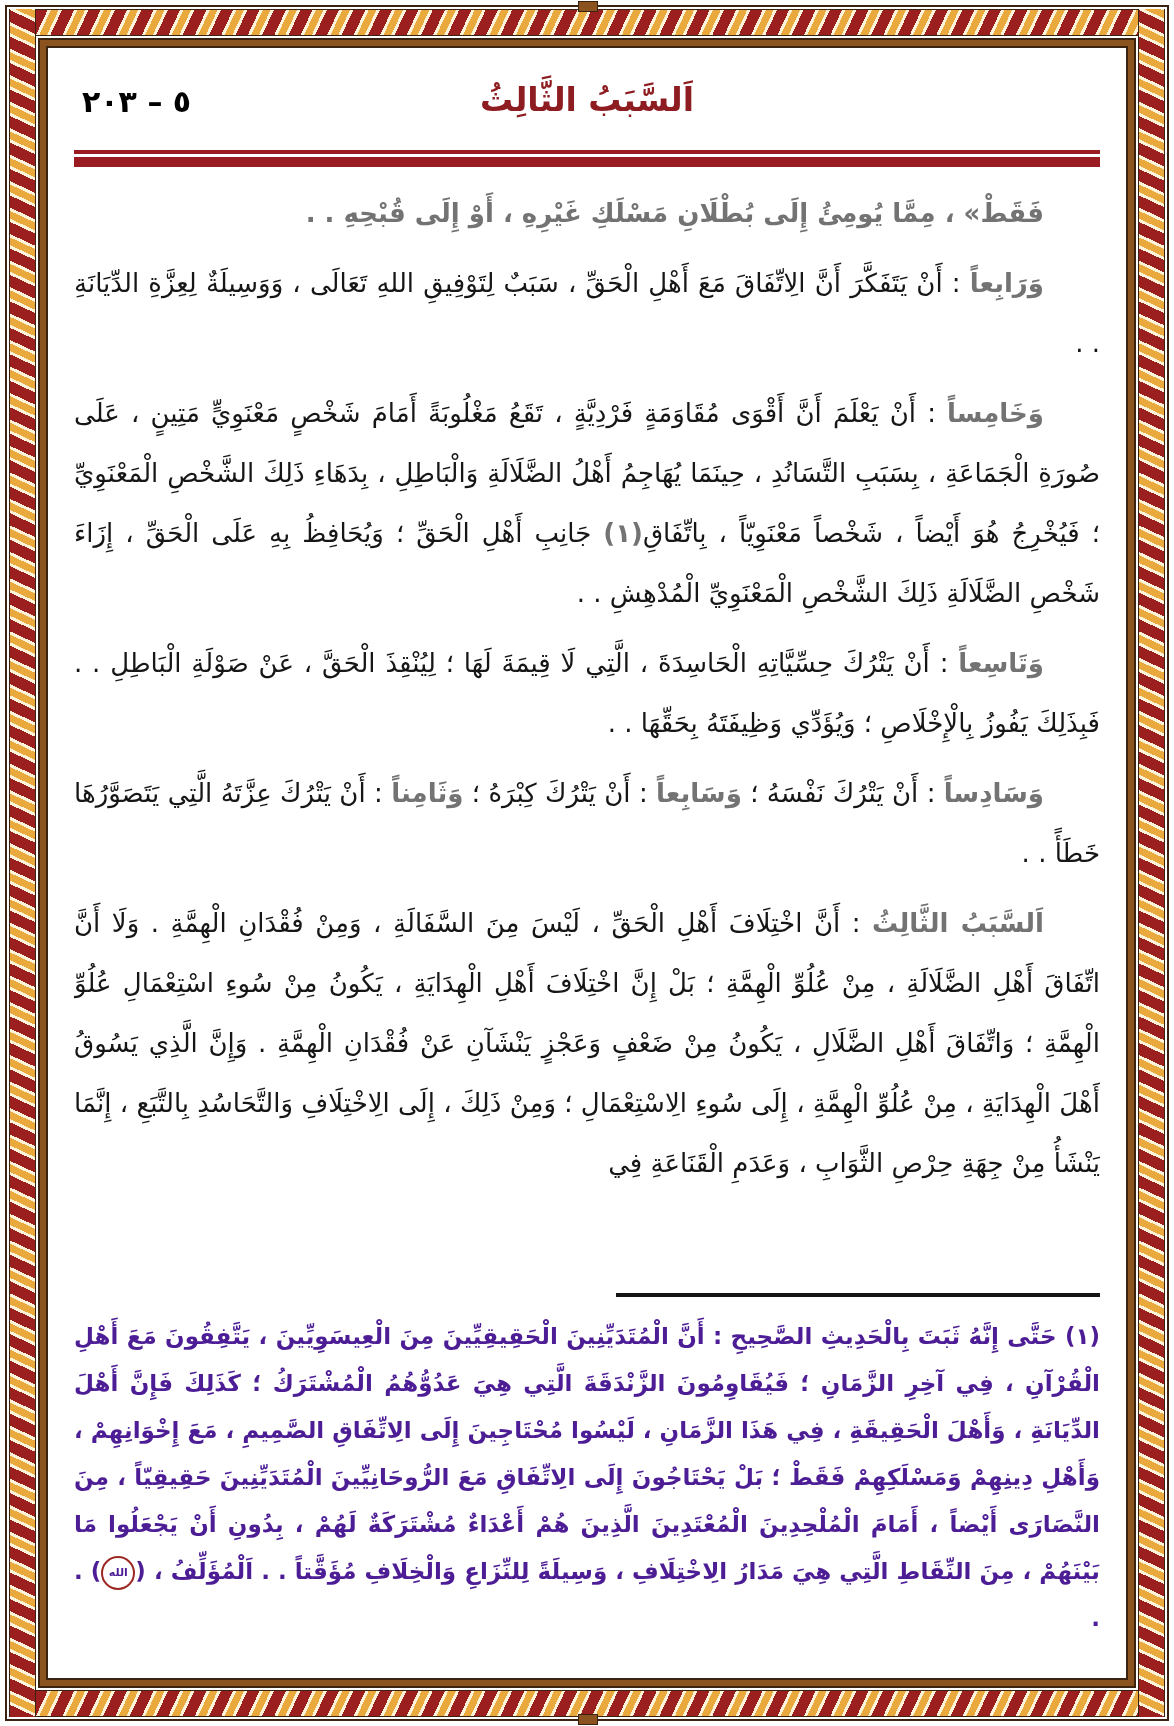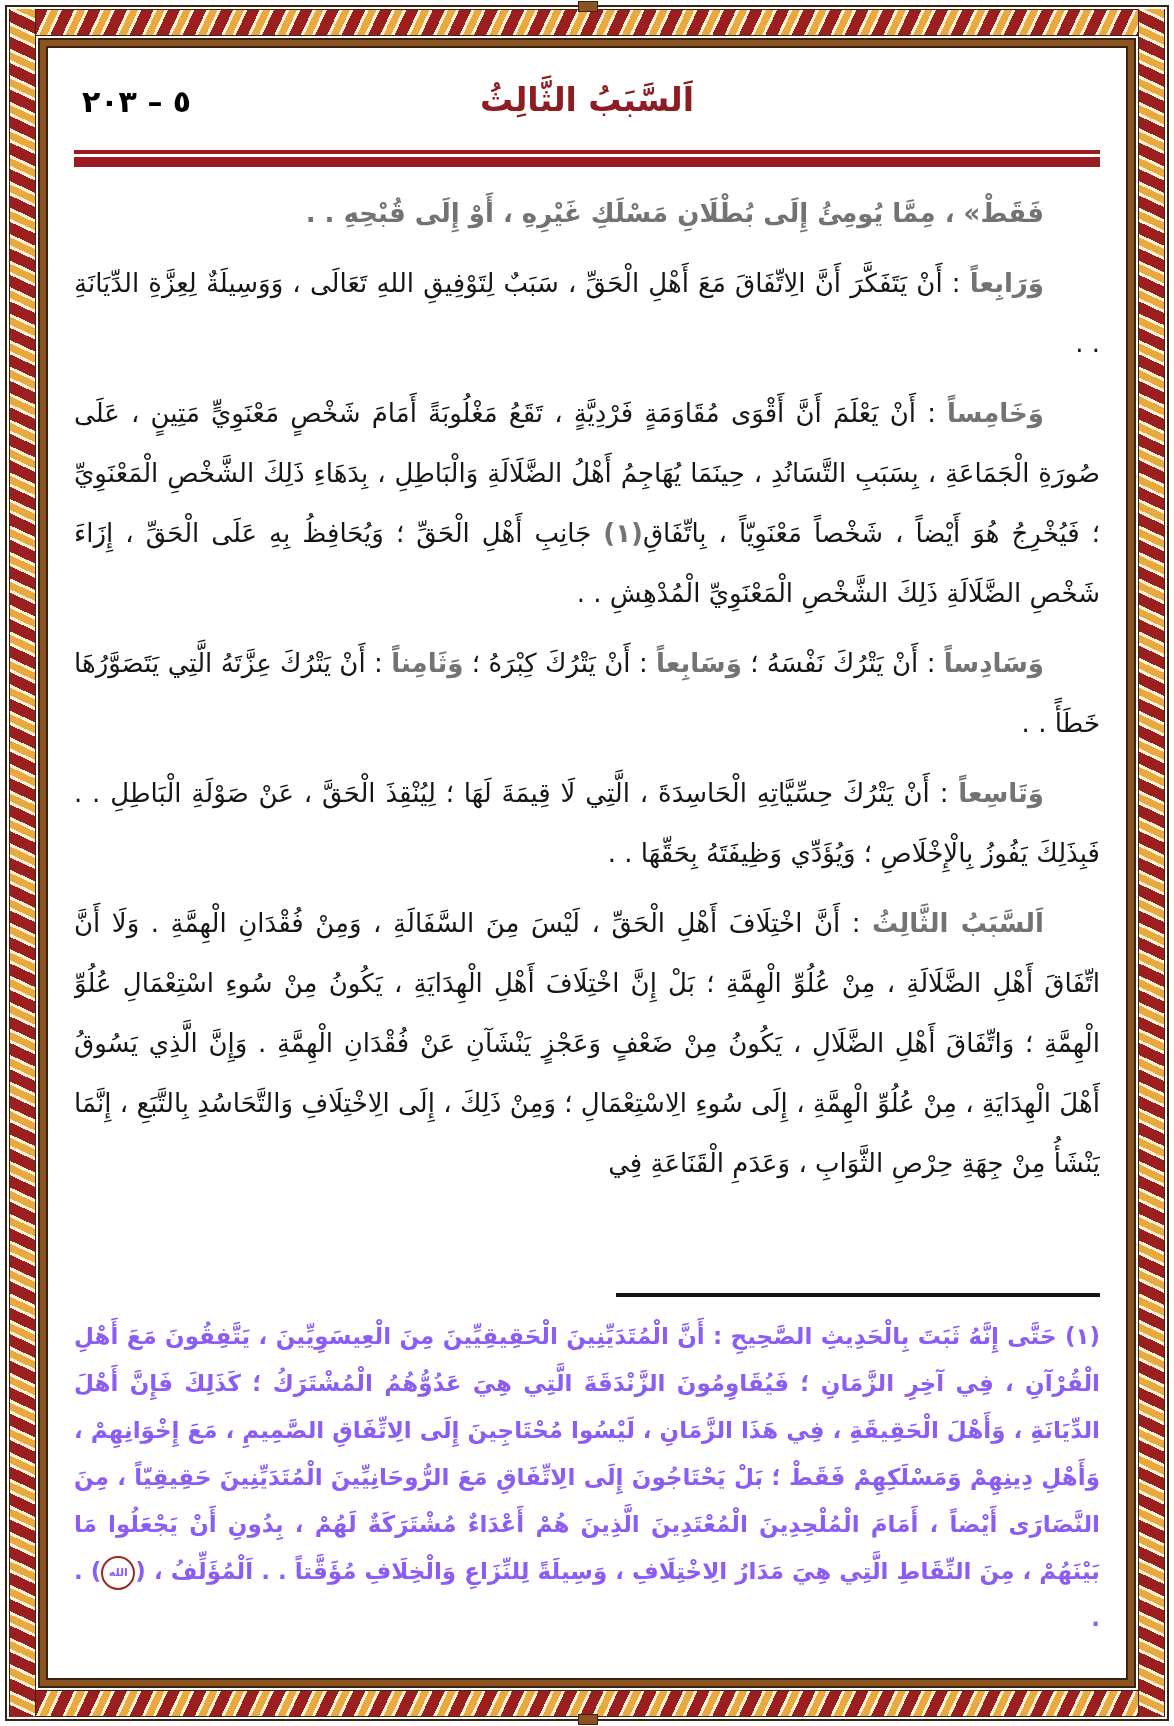--- a/index.html
+++ b/index.html
@@ -55,21 +55,21 @@
     margin-top:16px; height:1100px; overflow:hidden;
     font-size:26px; line-height:60px; text-align:justify; color:#161616;
   }
   .para { margin:0 0 10px 0; text-indent:56px; }
   .red  { color:#737373; font-weight:bold;margin-top:48px; }
 
   .footnote-sep { width:484px; height:4px; background:#151515; margin:10px 0 16px auto; }
 
   .footnote {
     font-size:23px; line-height:47px; text-align:justify;
-    color:#8b5cf6; font-weight:bold; max-height:340px; overflow:hidden;
+    color:#4c1d95; font-weight:bold; max-height:340px; overflow:hidden;
   }
   .seal {
     display:inline-block; width:34px; height:34px; box-sizing:border-box;
     border:2px solid #9d2823; border-radius:50%;
     font-size:11px; line-height:30px; text-align:center;
     vertical-align:middle; font-weight:bold; text-indent:0;
   }
 </style>
 </head>
 <body>
@@ -91,22 +91,22 @@
       <div class="page-number">٥ – ٢٠٣</div>
       <div class="title">اَلسَّبَبُ الثَّالِثُ</div>
     </div>
 
     <div class="double-rule"></div>
 
     <div class="body-text">
         <p class="para"><span class="red">فَقَطْ» ، مِمَّا يُومِئُ إِلَى بُطْلَانِ مَسْلَكِ غَيْرِهِ ، أَوْ إِلَى قُبْحِهِ . .</span></p>
         <p class="para"><span class="red">وَرَابِعاً</span><span> : أَنْ يَتَفَكَّرَ أَنَّ الِاتِّفَاقَ مَعَ أَهْلِ الْحَقِّ ، سَبَبٌ لِتَوْفِيقِ اللهِ تَعَالَى ، وَوَسِيلَةٌ لِعِزَّةِ الدِّيَانَةِ . .</span></p>
         <p class="para"><span class="red">وَخَامِساً</span><span> : أَنْ يَعْلَمَ أَنَّ أَقْوَى مُقَاوَمَةٍ فَرْدِيَّةٍ ، تَقَعُ مَغْلُوبَةً أَمَامَ شَخْصٍ مَعْنَوِيٍّ مَتِينٍ ، عَلَى صُورَةِ الْجَمَاعَةِ ، بِسَبَبِ التَّسَانُدِ ، حِينَمَا يُهَاجِمُ أَهْلُ الضَّلَالَةِ وَالْبَاطِلِ ، بِدَهَاءِ ذَلِكَ الشَّخْصِ الْمَعْنَوِيِّ ؛ فَيُخْرِجُ هُوَ أَيْضاً ، شَخْصاً مَعْنَوِيّاً ، بِاتِّفَاقِ</span><span class="red">(١)</span><span> جَانِبِ أَهْلِ الْحَقِّ ؛ وَيُحَافِظُ بِهِ عَلَى الْحَقِّ ، إِزَاءَ شَخْصِ الضَّلَالَةِ ذَلِكَ الشَّخْصِ الْمَعْنَوِيِّ الْمُدْهِشِ . .</span></p>
+        <p class="para"><span class="red">وَتَاسِعاً</span><span> : أَنْ يَتْرُكَ حِسِّيَّاتِهِ الْحَاسِدَةَ ، الَّتِي لَا قِيمَةَ لَهَا ؛ لِيُنْقِذَ الْحَقَّ ، عَنْ صَوْلَةِ الْبَاطِلِ . . فَبِذَلِكَ يَفُوزُ بِالْإِخْلَاصِ ؛ وَيُؤَدِّي وَظِيفَتَهُ بِحَقِّهَا . .</span></p>
         <p class="para"><span class="red">وَسَادِساً</span><span> : أَنْ يَتْرُكَ نَفْسَهُ ؛ </span><span class="red">وَسَابِعاً</span><span> : أَنْ يَتْرُكَ كِبْرَهُ ؛ </span><span class="red">وَثَامِناً</span><span> : أَنْ يَتْرُكَ عِزَّتَهُ الَّتِي يَتَصَوَّرُهَا خَطَأً . .</span></p>
-        <p class="para"><span class="red">وَتَاسِعاً</span><span> : أَنْ يَتْرُكَ حِسِّيَّاتِهِ الْحَاسِدَةَ ، الَّتِي لَا قِيمَةَ لَهَا ؛ لِيُنْقِذَ الْحَقَّ ، عَنْ صَوْلَةِ الْبَاطِلِ . . فَبِذَلِكَ يَفُوزُ بِالْإِخْلَاصِ ؛ وَيُؤَدِّي وَظِيفَتَهُ بِحَقِّهَا . .</span></p>
         <p class="para"><span class="red">اَلسَّبَبُ الثَّالِثُ</span><span> : أَنَّ اخْتِلَافَ أَهْلِ الْحَقِّ ، لَيْسَ مِنَ السَّفَالَةِ ، وَمِنْ فُقْدَانِ الْهِمَّةِ . وَلَا أَنَّ اتِّفَاقَ أَهْلِ الضَّلَالَةِ ، مِنْ عُلُوِّ الْهِمَّةِ ؛ بَلْ إِنَّ اخْتِلَافَ أَهْلِ الْهِدَايَةِ ، يَكُونُ مِنْ سُوءِ اسْتِعْمَالِ عُلُوِّ الْهِمَّةِ ؛ وَاتِّفَاقَ أَهْلِ الضَّلَالِ ، يَكُونُ مِنْ ضَعْفٍ وَعَجْزٍ يَنْشَآنِ عَنْ فُقْدَانِ الْهِمَّةِ . وَإِنَّ الَّذِي يَسُوقُ أَهْلَ الْهِدَايَةِ ، مِنْ عُلُوِّ الْهِمَّةِ ، إِلَى سُوءِ الِاسْتِعْمَالِ ؛ وَمِنْ ذَلِكَ ، إِلَى الِاخْتِلَافِ وَالتَّحَاسُدِ بِالتَّبَعِ ، إِنَّمَا يَنْشَأُ مِنْ جِهَةِ حِرْصِ الثَّوَابِ ، وَعَدَمِ الْقَنَاعَةِ فِي</span></p>
       </div>
 
     <div class="footnote-sep"></div>
 
     <div class="footnote"><span>(١) حَتَّى إِنَّهُ ثَبَتَ بِالْحَدِيثِ الصَّحِيحِ : أَنَّ الْمُتَدَيِّنِينَ الْحَقِيقِيِّينَ مِنَ الْعِيسَوِيِّينَ ، يَتَّفِقُونَ مَعَ أَهْلِ الْقُرْآنِ ، فِي آخِرِ الزَّمَانِ ؛ فَيُقَاوِمُونَ الزَّنْدَقَةَ الَّتِي هِيَ عَدُوُّهُمُ الْمُشْتَرَكُ ؛ كَذَلِكَ فَإِنَّ أَهْلَ الدِّيَانَةِ ، وَأَهْلَ الْحَقِيقَةِ ، فِي هَذَا الزَّمَانِ ، لَيْسُوا مُحْتَاجِينَ إِلَى الِاتِّفَاقِ الصَّمِيمِ ، مَعَ إِخْوَانِهِمْ ، وَأَهْلِ دِينِهِمْ وَمَسْلَكِهِمْ فَقَطْ ؛ بَلْ يَحْتَاجُونَ إِلَى الِاتِّفَاقِ مَعَ الرُّوحَانِيِّينَ الْمُتَدَيِّنِينَ حَقِيقِيّاً ، مِنَ النَّصَارَى أَيْضاً ، أَمَامَ الْمُلْحِدِينَ الْمُعْتَدِينَ الَّذِينَ هُمْ أَعْدَاءٌ مُشْتَرَكَةٌ لَهُمْ ، بِدُونِ أَنْ يَجْعَلُوا مَا بَيْنَهُمْ ، مِنَ النِّقَاطِ الَّتِي هِيَ مَدَارُ الِاخْتِلَافِ ، وَسِيلَةً لِلنِّزَاعِ وَالْخِلَافِ مُؤَقَّتاً . . اَلْمُؤَلِّفُ ، (</span><span class="seal">الله</span><span>) . .</span></div>
 
   </div>
 </div>
 

